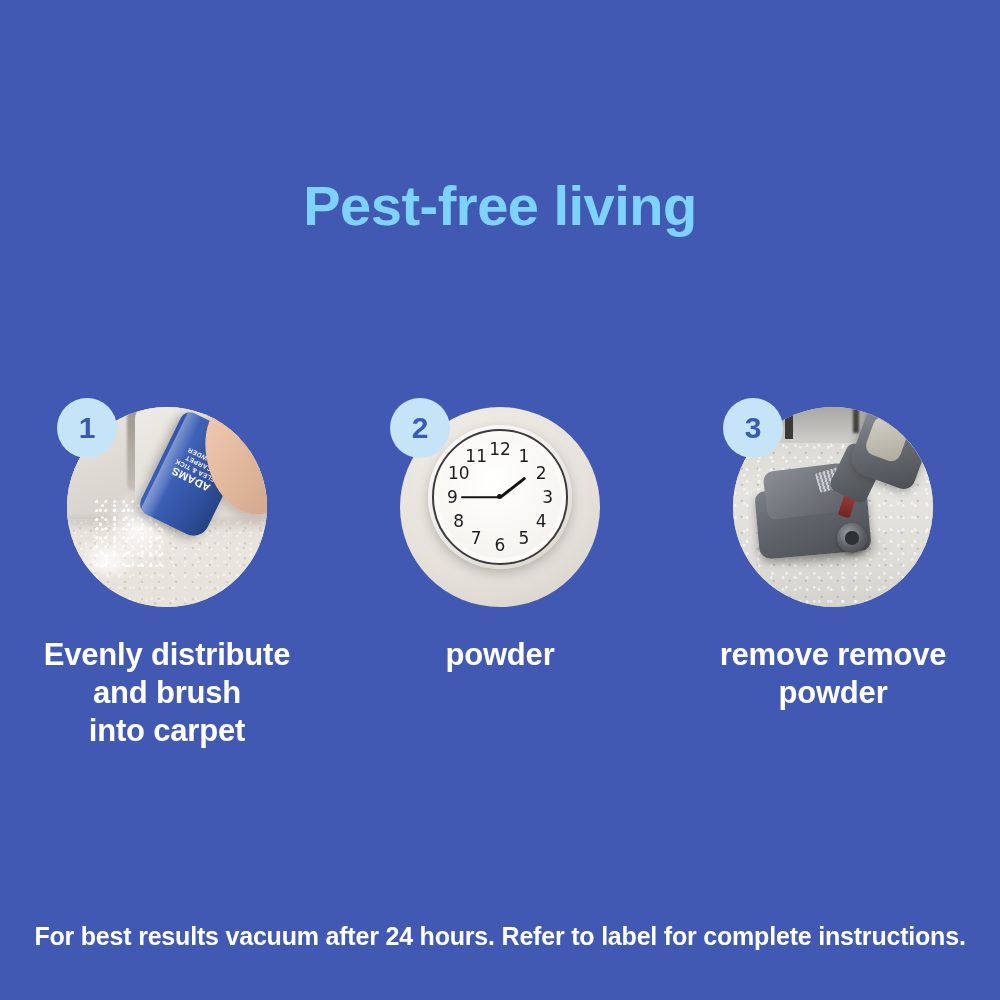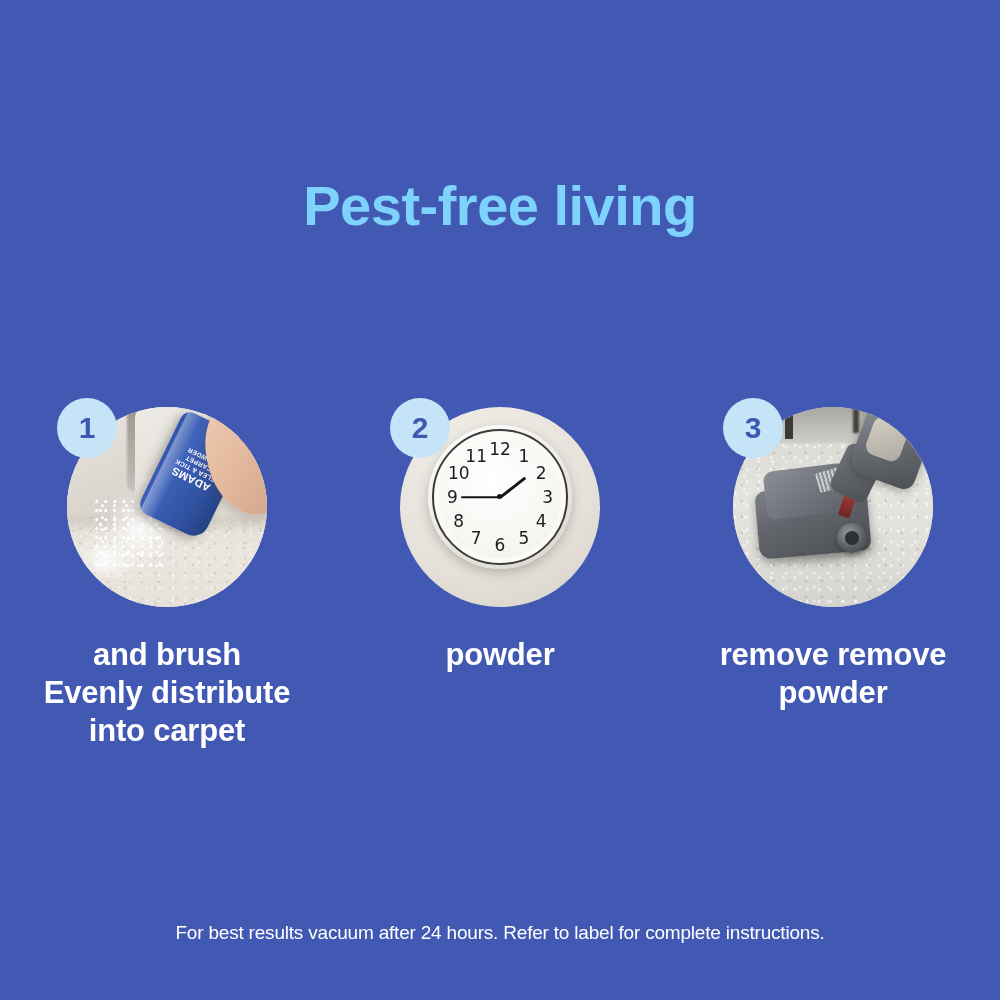--- a/index.html
+++ b/index.html
@@ -48,21 +48,21 @@
     margin-top:28px;text-align:center;color:#ffffff;
     font-size:31px;line-height:38px;font-weight:bold;
     letter-spacing:-0.2px;
   }
   .caption .l{display:block;}
 
   
   .footer{
     position:absolute;left:0;right:0;top:922px;
     text-align:center;color:#ffffff;
-    font-size:19px;font-weight:normal;letter-spacing:-0.2px;
+    font-size:25px;font-weight:bold;letter-spacing:-0.2px;
   }
 
   
   .ph1{background:#dedad4;}
   .ph1 .wall{
     position:absolute;left:0;top:0;width:100%;height:58%;
     background:
       linear-gradient(180deg,#d9d4cd 0%,#e4e0da 40%,#ded9d2 100%);
   }
   .ph1 .cush-a{
@@ -332,22 +332,22 @@
           <div class="captag"></div>
           <div class="hand">
             <div class="finger f1"></div>
             <div class="finger f2"></div>
             <div class="finger f3"></div>
           </div>
         </div>
         <div class="badge">1</div>
       </div>
       <div class="caption">
+        <span class="l">Evenly distribute</span>
         <span class="l">and brush</span>
-        <span class="l">Evenly distribute</span>
         <span class="l">into carpet</span>
       </div>
     </div>
 
     <div class="step">
       <div class="circle-wrap">
         <div class="photo ph2">
           <div class="wall2"></div>
           <div class="rim">
             <div class="bezel">

